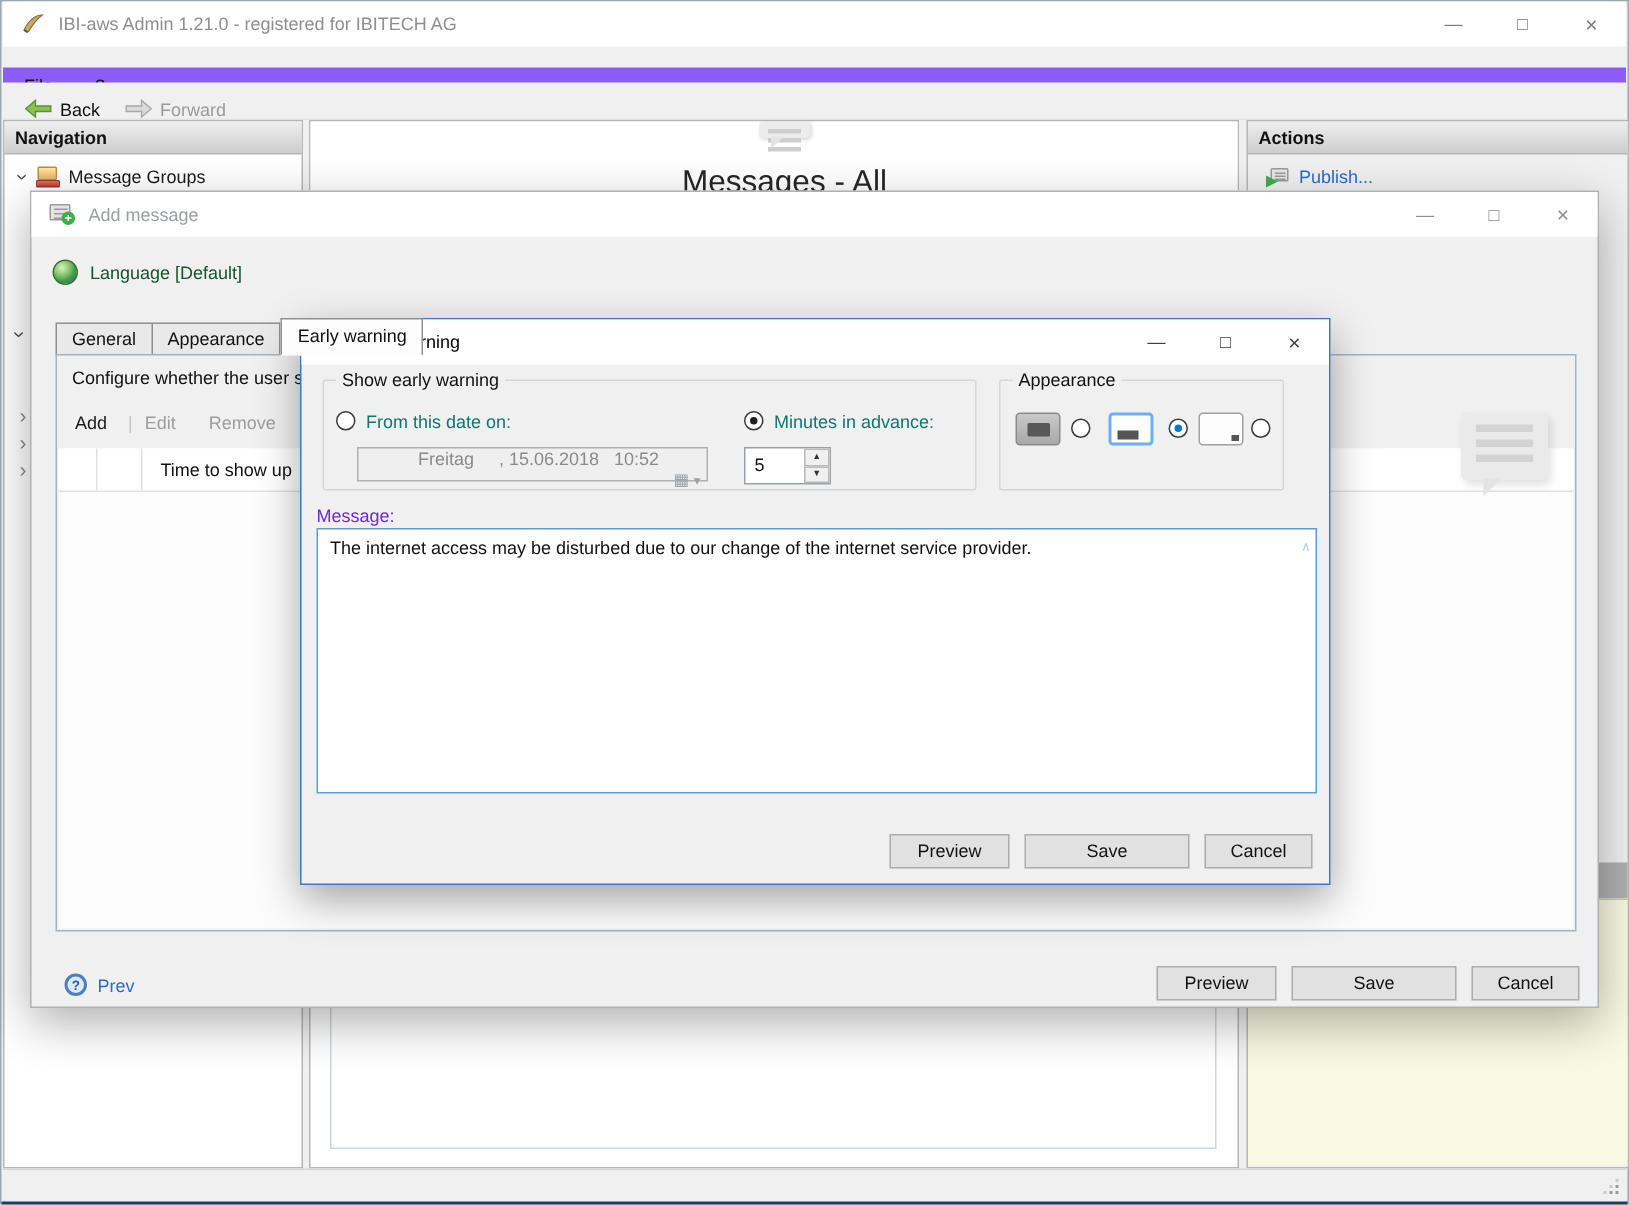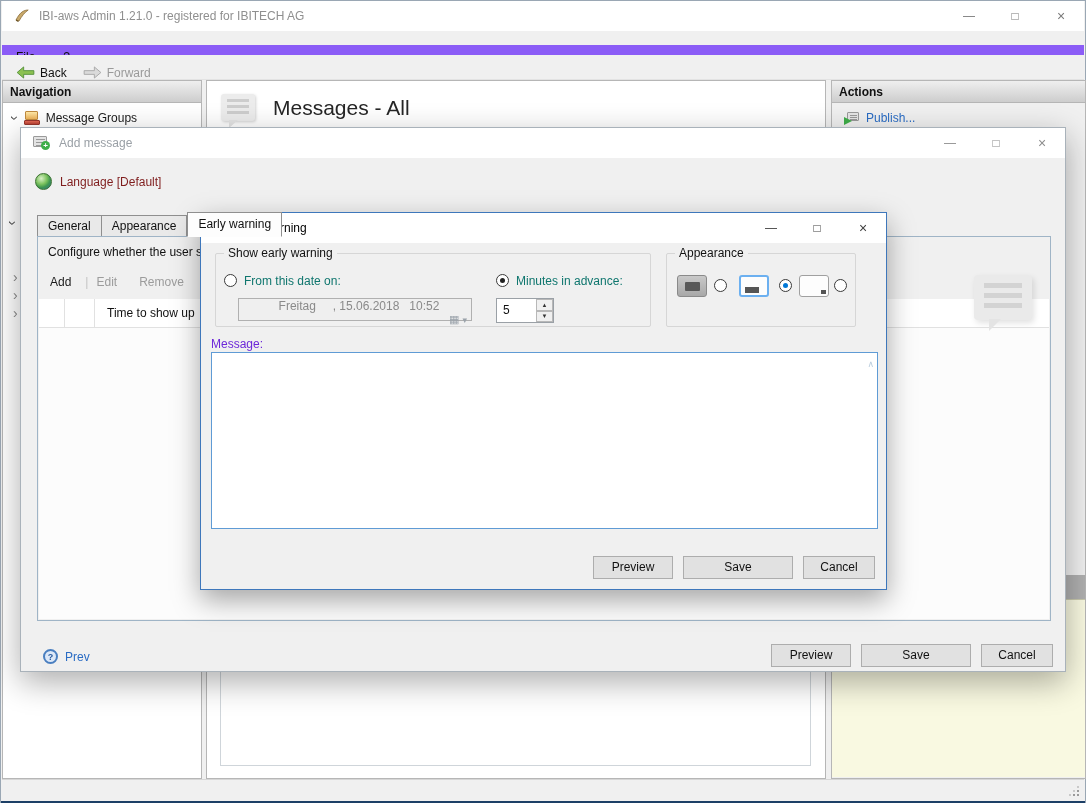--- a/index.html
+++ b/index.html
@@ -28,21 +28,21 @@
 
   .nav-panel { position:absolute; left:1px; top:79px; width:200px; height:699px; background:#fff; border:1px solid #b6b6b6; }
   .tree-row { position:absolute; left:0; top:27px; display:flex; align-items:center; gap:6px; padding-left:10px; height:20px; }
   .chev { display:inline-block; color:#8c8c8c; font-size:14px; line-height:1; }
   .chev.down { transform:rotate(90deg); color:#4a4a4a; }
   .box-icon { width:16px; height:14px; position:relative; }
   .box-icon .top { position:absolute; left:1px; top:0; width:13px; height:9px; background:linear-gradient(#ffe9a8,#edb35a); border:1px solid #c08a3e; border-radius:1px; }
   .box-icon .base { position:absolute; left:0; bottom:0; width:16px; height:5px; background:linear-gradient(#e66a55,#b94236); border:1px solid #97352c; border-radius:1px; }
 
   .center-panel { position:absolute; left:205px; top:79px; width:620px; height:699px; background:#fff; border:1px solid #b6b6b6; }
-  .center-header { position:absolute; left:0; top:0; right:0; height:54px; border-bottom:1px solid #cfdce8; display:flex; align-items:center; padding-left:14px; gap:18px; background:#fff; }
+  .center-header { position:absolute; left:0; top:0; right:0; height:54px; border-bottom:1px solid #cfdce8; display:flex; align-items:center; padding-left:14px; gap:18px; background:#fff;flex-direction:column; }
   .msg-title { font-size:21px; color:#262626; }
   .bubble { width:34px; height:27px; background:#ececec; border-radius:3px; position:relative; box-shadow:1px 1px 3px rgba(0,0,0,.18); }
   .bubble i { position:absolute; left:6px; height:3px; width:22px; background:#cdcdcd; }
   .bubble i:nth-child(1){top:5px;} .bubble i:nth-child(2){top:11px;} .bubble i:nth-child(3){top:17px;}
   .bubble .tail { position:absolute; bottom:-7px; left:8px; width:0; height:0; border-top:8px solid #e4e4e4; border-right:9px solid transparent; }
   .center-inner { position:absolute; left:13px; right:14px; top:60px; bottom:12px; border:1px solid #cfd5da; background:#fff; }
 
   .right-panel { position:absolute; left:830px; top:79px; width:255px; height:699px; background:#f0f0f0; border:1px solid #b6b6b6; }
   .publish-row { position:absolute; left:12px; top:30px; display:flex; align-items:center; gap:7px; }
   .link { color:#2a6cc4; }
@@ -67,21 +67,21 @@
 
   
   .dlg1 { position:absolute; left:20px; top:127px; width:1046px; height:545px; background:#f0f0f0; border:1px solid #a9b2ba; box-shadow:0 10px 30px rgba(0,0,0,.32); }
   .dlg1 .dlg-title { color:#9aa0a6; margin-left:9px; }
   .dlg1 .wbtn { color:#8d8d8d; }
   .msg-add-icon { width:17px; height:14px; position:relative; }
   .msg-add-icon .b { position:absolute; left:0; top:0; width:14px; height:11px; background:#e3e3e3; border:1px solid #9a9a9a; border-radius:1px; }
   .msg-add-icon .b i { position:absolute; left:2px; height:1px; width:9px; background:#9a9a9a; }
   .msg-add-icon .b i:nth-child(1){top:2px;} .msg-add-icon .b i:nth-child(2){top:5px;} .msg-add-icon .b i:nth-child(3){top:8px;}
   .plus-badge { position:absolute; right:0; bottom:0; width:9px; height:9px; border-radius:50%; background:#3fae49; color:#fff; font-size:8px; line-height:9px; text-align:center; font-weight:bold; }
-  .lang-row { position:absolute; left:14px; top:45px; display:flex; align-items:center; gap:8px; color:#7f1d1d; }
+  .lang-row { position:absolute; left:14px; top:45px; display:flex; align-items:center; gap:8px; color:#14532d; }
   .globe { width:17px; height:17px; border-radius:50%; border:1px solid #39702f; background:radial-gradient(circle at 35% 30%, #d8f0c8, #7cc25e 40%, #3f9750 62%, #2f6f9e 100%); }
   .tabs { position:absolute; left:16px; top:84px; height:25px; display:flex; align-items:flex-end; }
   .tab { height:22px; line-height:20px; padding:0 10px; background:#e9e9e9; border:1px solid #8f8f8f; border-left:none; color:#111; }
   .tab:first-child { border-left:1px solid #8f8f8f; }
   .tab.selected { height:25px; line-height:23px; background:#fdfdfd; border-left:1px solid #8f8f8f; border-bottom:1px solid #fdfdfd; position:relative; z-index:2; }
   .tabpage { position:absolute; left:16px; top:108px; width:1014px; height:385px; border:1px solid #9fb4c6; background:#f0f0f0; }
   .tab-hint { position:absolute; left:10px; top:8px; color:#111; white-space:nowrap; overflow:hidden; }
   .list-toolbar { position:absolute; left:12px; top:38px; display:flex; align-items:center; }
   .lt-sep { color:#c4c4c4; margin:0 8px 0 14px; }
   .lt-dis { color:#9c9c9c; margin-right:22px; }
@@ -325,19 +325,20 @@
     <span class="scr scr1" style="left:10px;top:21px"></span>
     <span class="radio" style="left:47px;top:25px"></span>
     <span class="scr scr2" style="left:72px;top:21px"></span>
     <span class="radio checked-blue" style="left:112px;top:25px"></span>
     <span class="scr scr3" style="left:132px;top:21px"></span>
     <span class="radio" style="left:167px;top:25px"></span>
   </div>
 
   <span class="msg-label">Message:</span>
   <div class="msg-box">
+    <span>The internet access may be disturbed due to our change of the internet service provider.</span>
     <span class="scroll-chev">∧</span>
   </div>
 
   <span class="btn" style="left:392px;top:343px;width:80px">Preview</span>
   <span class="btn" style="left:482px;top:343px;width:110px">Save</span>
   <span class="btn" style="left:602px;top:343px;width:72px">Cancel</span>
 </div>
 
 </body></html>

